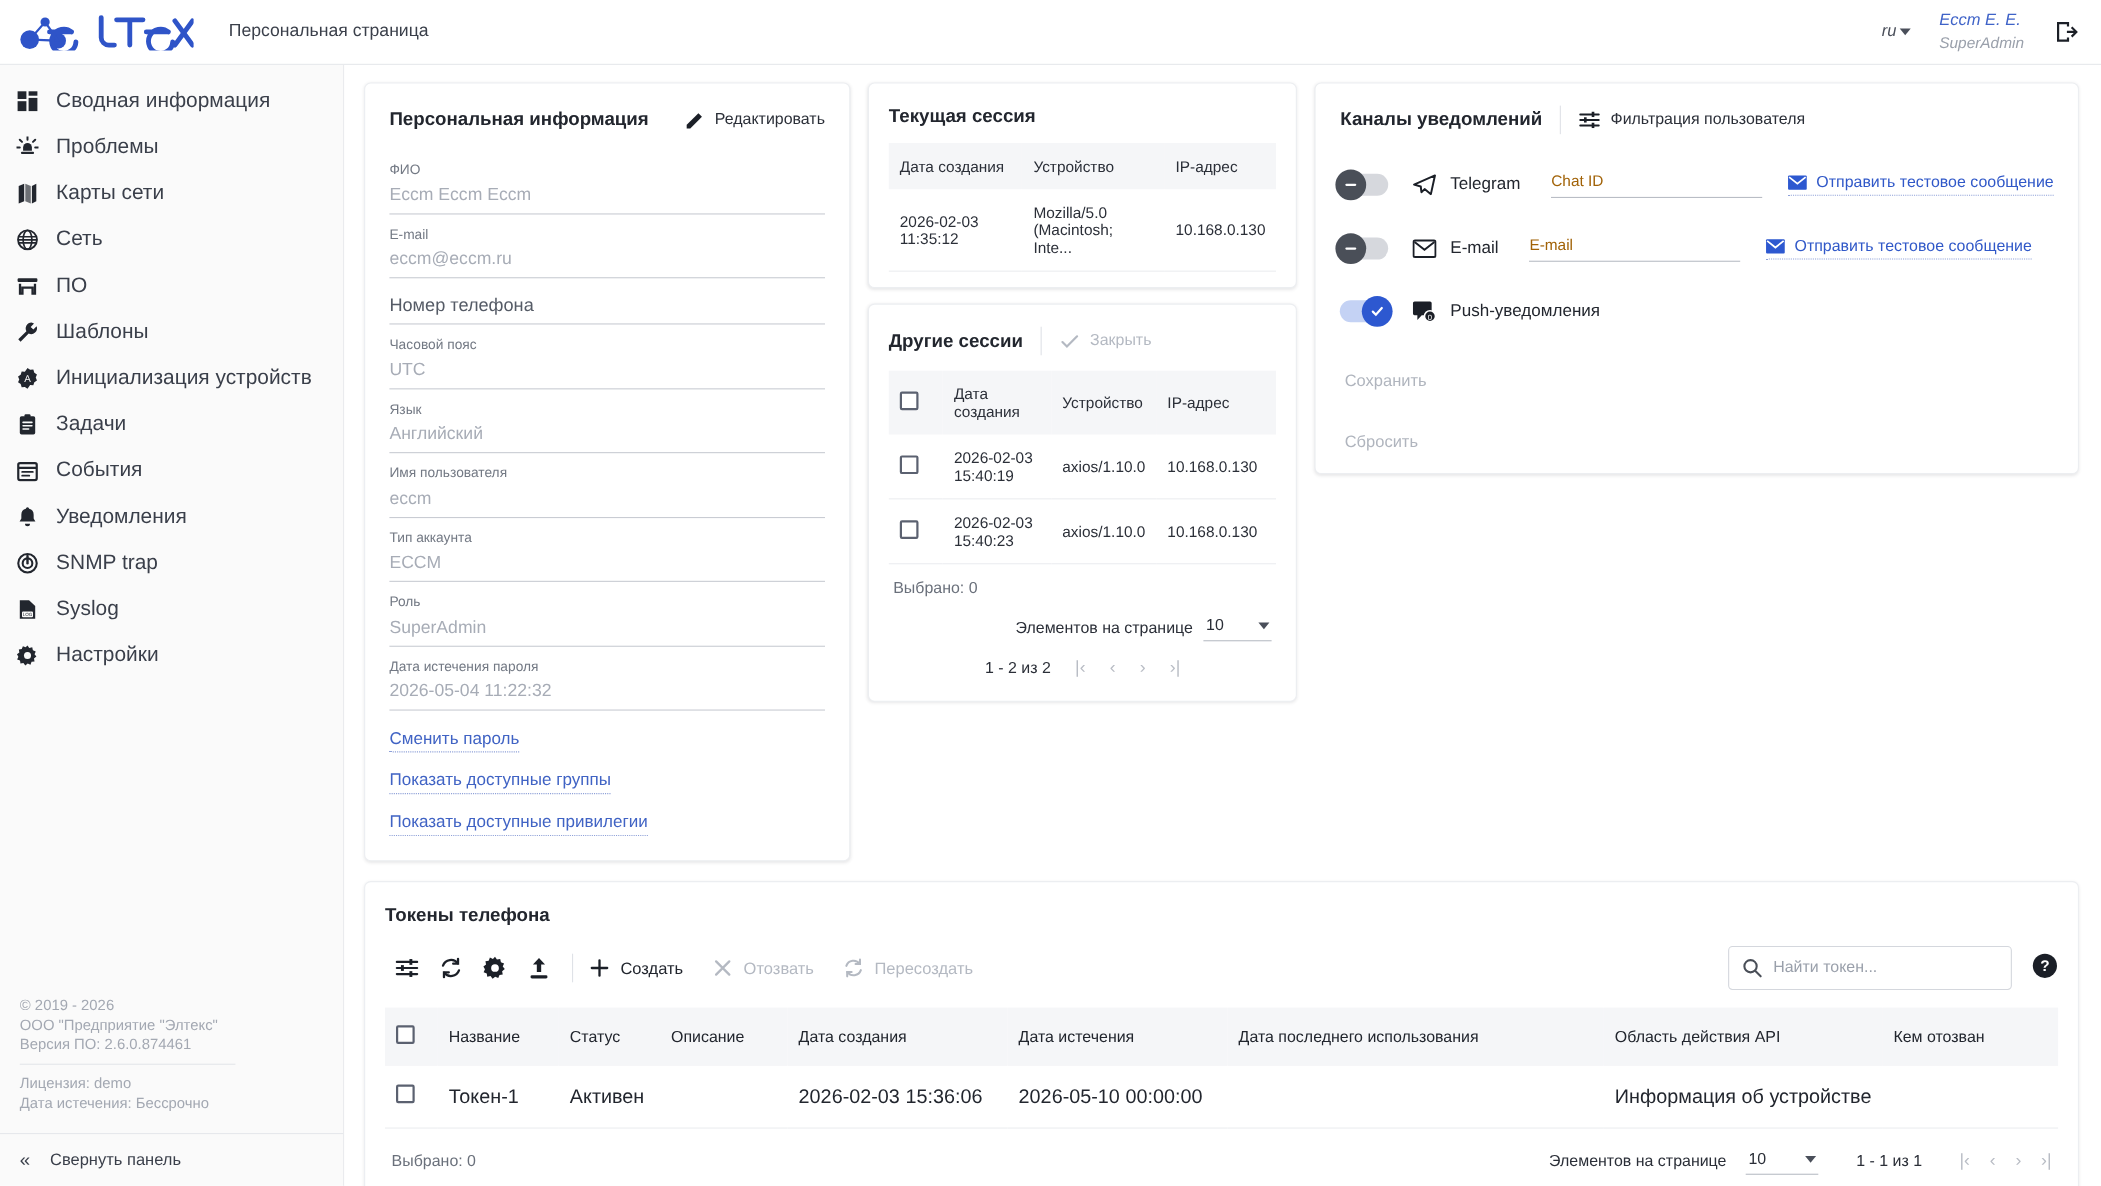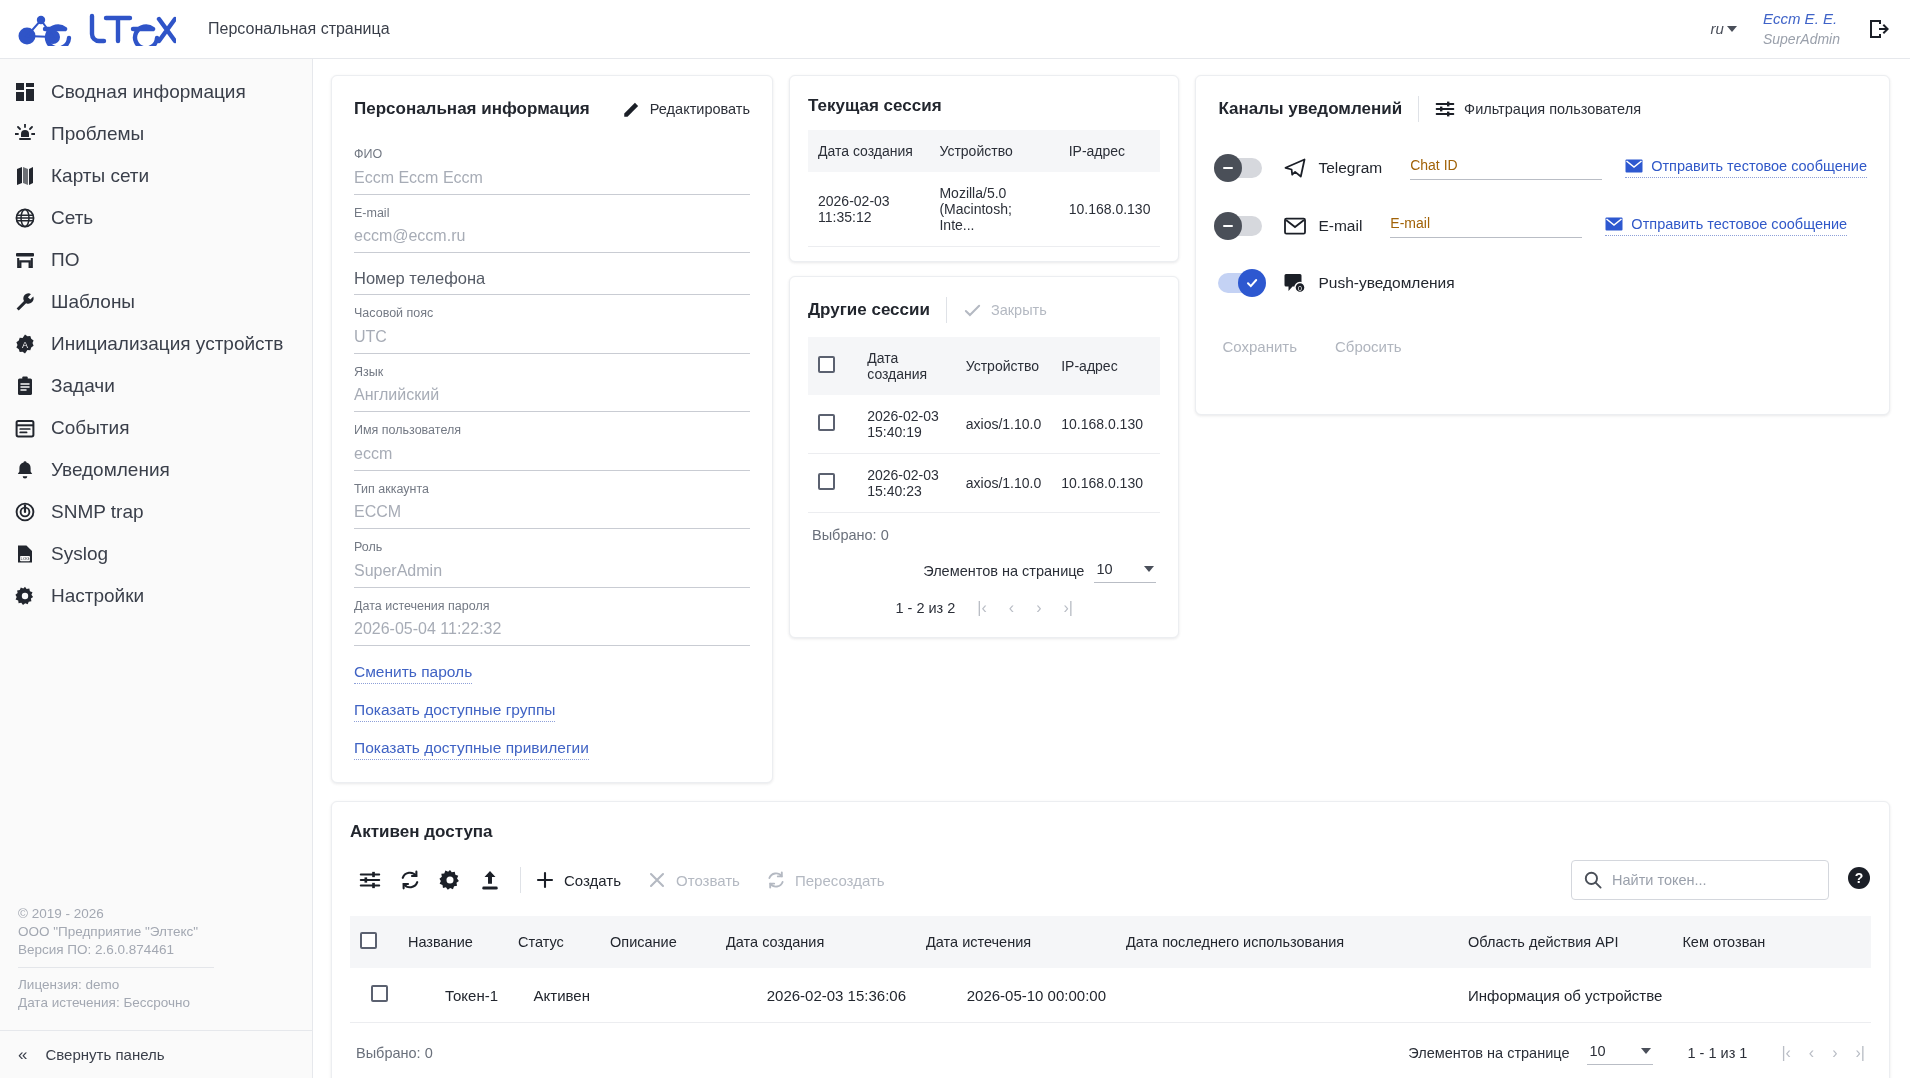--- a/index.html
+++ b/index.html
@@ -149,21 +149,21 @@
   .chan-name { font-size: 15.5px; color: #22262e; white-space: nowrap; }
   .chan-input {
     margin-left: 28px; width: 192px; border-bottom: 1px solid #b9bdc5; padding-bottom: 5px;
   }
   .chan-input .ph { font-size: 14px; color: #a16207; text-align: center; }
   .chan-test {
     margin-left: 23px; display: flex; align-items: center; gap: 8px; font-size: 14.5px;
     color: #3058c8; cursor: pointer; border-bottom: 1px dotted #8ea0d8; padding-bottom: 3px;
     white-space: nowrap;
   }
-  .notify-actions { display: flex; gap: 38px; margin-top: 44px; padding-left: 4px; }
+  .notify-actions { display: flex; gap: 38px; margin-top: 44px; padding-left: 4px; flex-direction: column; }
   .btn-text { font-size: 15px; color: #b0b5be; cursor: pointer; }
 
   
   .card-tokens { margin-top: 18px; padding: 20px 18px 10px 18px; }
   .tok-toolbar { display: flex; align-items: center; margin-top: 18px; }
   .icon-btn {
     width: 40px; height: 36px; display: flex; align-items: center; justify-content: center;
     cursor: pointer; color: #1b1f27;
   }
   .tool-div { width: 1px; height: 26px; background: #dfe2e7; margin: 0 14px 0 10px; }
@@ -178,22 +178,22 @@
   }
   .search-box .ph { font-size: 14.5px; color: #9aa0ab; }
   .help-icon { margin-left: 18px; cursor: pointer; }
 
   .tok-tbl { width: 100%; border-collapse: collapse; margin-top: 16px; }
   .tok-tbl th {
     background: #f5f6f8; font-size: 14.5px; font-weight: normal; color: #22262e;
     text-align: left; padding: 16px 10px; white-space: nowrap;
   }
   .tok-tbl td {
-    font-size: 15px; color: #22262e; padding: 17px 10px;
-    border-bottom: 1px solid #ecedf0; white-space: nowrap; text-align: right;
+    font-size: 18px; color: #22262e; padding: 17px 10px;
+    border-bottom: 1px solid #ecedf0; white-space: nowrap;
   }
   .tok-foot { display: flex; align-items: center; padding: 18px 6px 14px 6px; }
   .tok-foot .left { font-size: 14.5px; color: #6a707b; }
   .tok-foot .right { margin-left: auto; display: flex; align-items: center; gap: 18px; }
 </style>
 </head>
 <body>
 
 <div class="topbar">
   <div class="logo-wrap">
@@ -613,21 +613,21 @@
       </div>
 
       <div class="notify-actions">
         <span class="btn-text">Сохранить</span>
         <span class="btn-text">Сбросить</span>
       </div>
     </div>
   </div>
 
   <div class="card card-tokens">
-    <span class="card-title">Активен доступа</span>
+    <span class="card-title">Токены телефона</span>
 
     <div class="tok-toolbar">
       <span class="icon-btn">
         <svg width="22" height="22" viewBox="0 0 20 20">
             <path d="M1.6 5h16.8M1.6 10h16.8M1.6 15h16.8" stroke="#1b1f27" stroke-width="1.8" stroke-linecap="round"></path>
             <rect x="12" y="2.6" width="2.4" height="4.8" fill="#1b1f27"></rect>
             <rect x="5" y="7.6" width="2.4" height="4.8" fill="#1b1f27"></rect>
             <rect x="12" y="12.6" width="2.4" height="4.8" fill="#1b1f27"></rect>
           </svg>
       </span>

